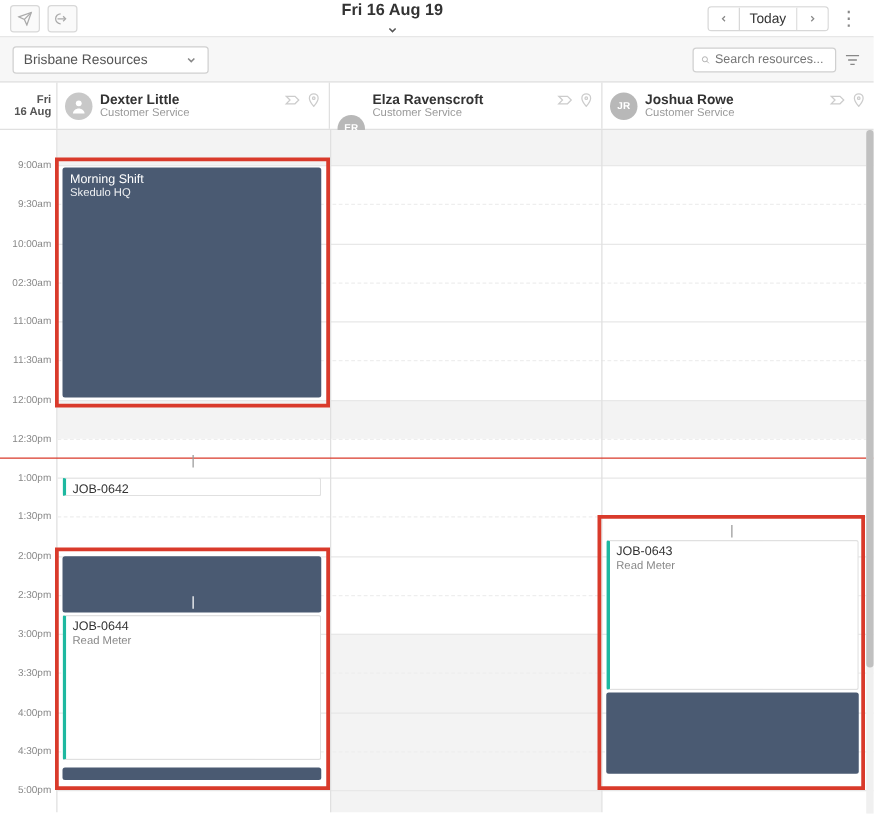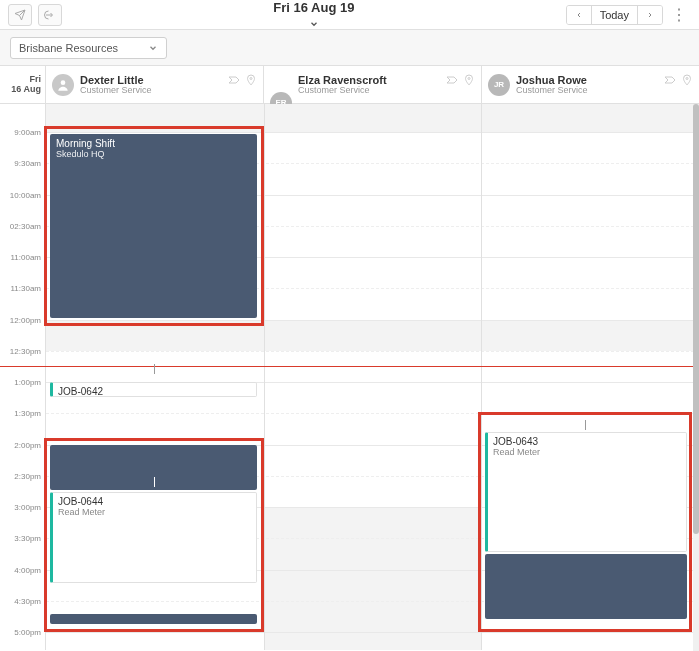--- a/index.html
+++ b/index.html
@@ -109,20 +109,36 @@
     <div class="kebab">⋮</div>
   </div>
 </div>
 
 <div class="filterbar">
   <div class="dropdown">
     <span>Brisbane Resources</span>
     <svg width="10" height="10" viewBox="0 0 24 24" fill="none" stroke="#888" stroke-width="3">
         <path d="M6 9l6 6 6-6"></path>
       </svg>
+  </div>
+  <div class="search-wrap">
+    <div class="search-box">
+      <svg width="12" height="12" viewBox="0 0 24 24" fill="none" stroke="#999" stroke-width="2">
+          <circle cx="10" cy="10" r="7"></circle>
+          <path d="M21 21l-6-6"></path>
+        </svg>
+      <input placeholder="Search resources..." style="">
+    </div>
+    <div class="filter-icon">
+      <svg width="14" height="14" viewBox="0 0 24 24" fill="none" stroke="#888" stroke-width="2">
+          <line x1="3" y1="6" x2="21" y2="6"></line>
+          <line x1="6" y1="12" x2="18" y2="12"></line>
+          <line x1="9" y1="18" x2="15" y2="18"></line>
+        </svg>
+    </div>
   </div>
 </div>
 
 <div class="res-header">
   <div class="timecol-head">
     <span>Fri</span>
     <span>16 Aug</span>
   </div>
   <div class="res-col-head">
     <div class="avatar">
@@ -232,21 +248,21 @@
     <div>Morning Shift</div>
     <div class="sub">Skedulo HQ</div>
   </div>
   <div class="handle" style="left:154px;top:260px;"></div>
   <div class="event job" style="left:50px;width:207px;top:278px;height:15px;">
     <div>JOB-0642</div>
   </div>
   <div class="event shift" style="left:50px;width:207px;top:341px;height:45px;">
     <div class="handle" style="left:50%;top:32px;background:#fff;"></div>
   </div>
-  <div class="event job" style="left:50px;width:207px;top:388px;height:91px;">
+  <div class="event job" style="left:50px;width:207px;top:388px;height:116px;">
     <div>JOB-0644</div>
     <div class="sub">Read Meter</div>
   </div>
   <div class="event" style="left:50px;width:207px;top:510px;height:10px;background:#4a5a72;"></div>
 
   <div class="handle" style="left:585px;top:316px;"></div>
   <div class="event job" style="left:485px;width:202px;top:328px;height:120px;">
     <div>JOB-0643</div>
     <div class="sub">Read Meter</div>
   </div>

